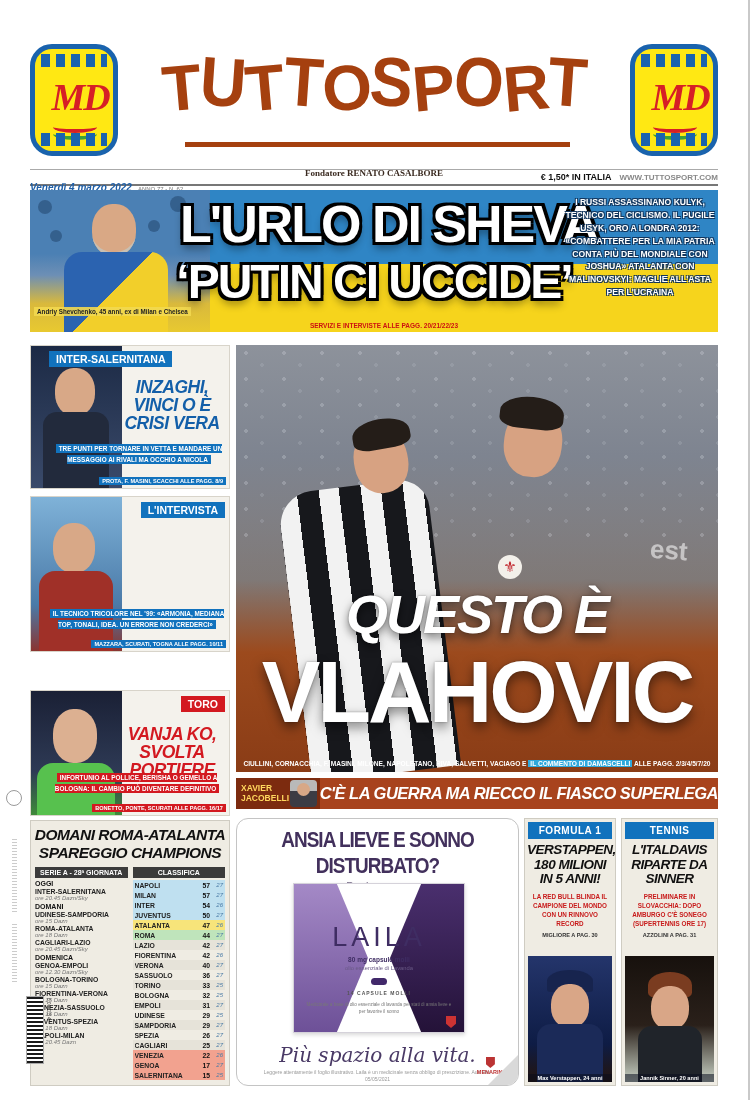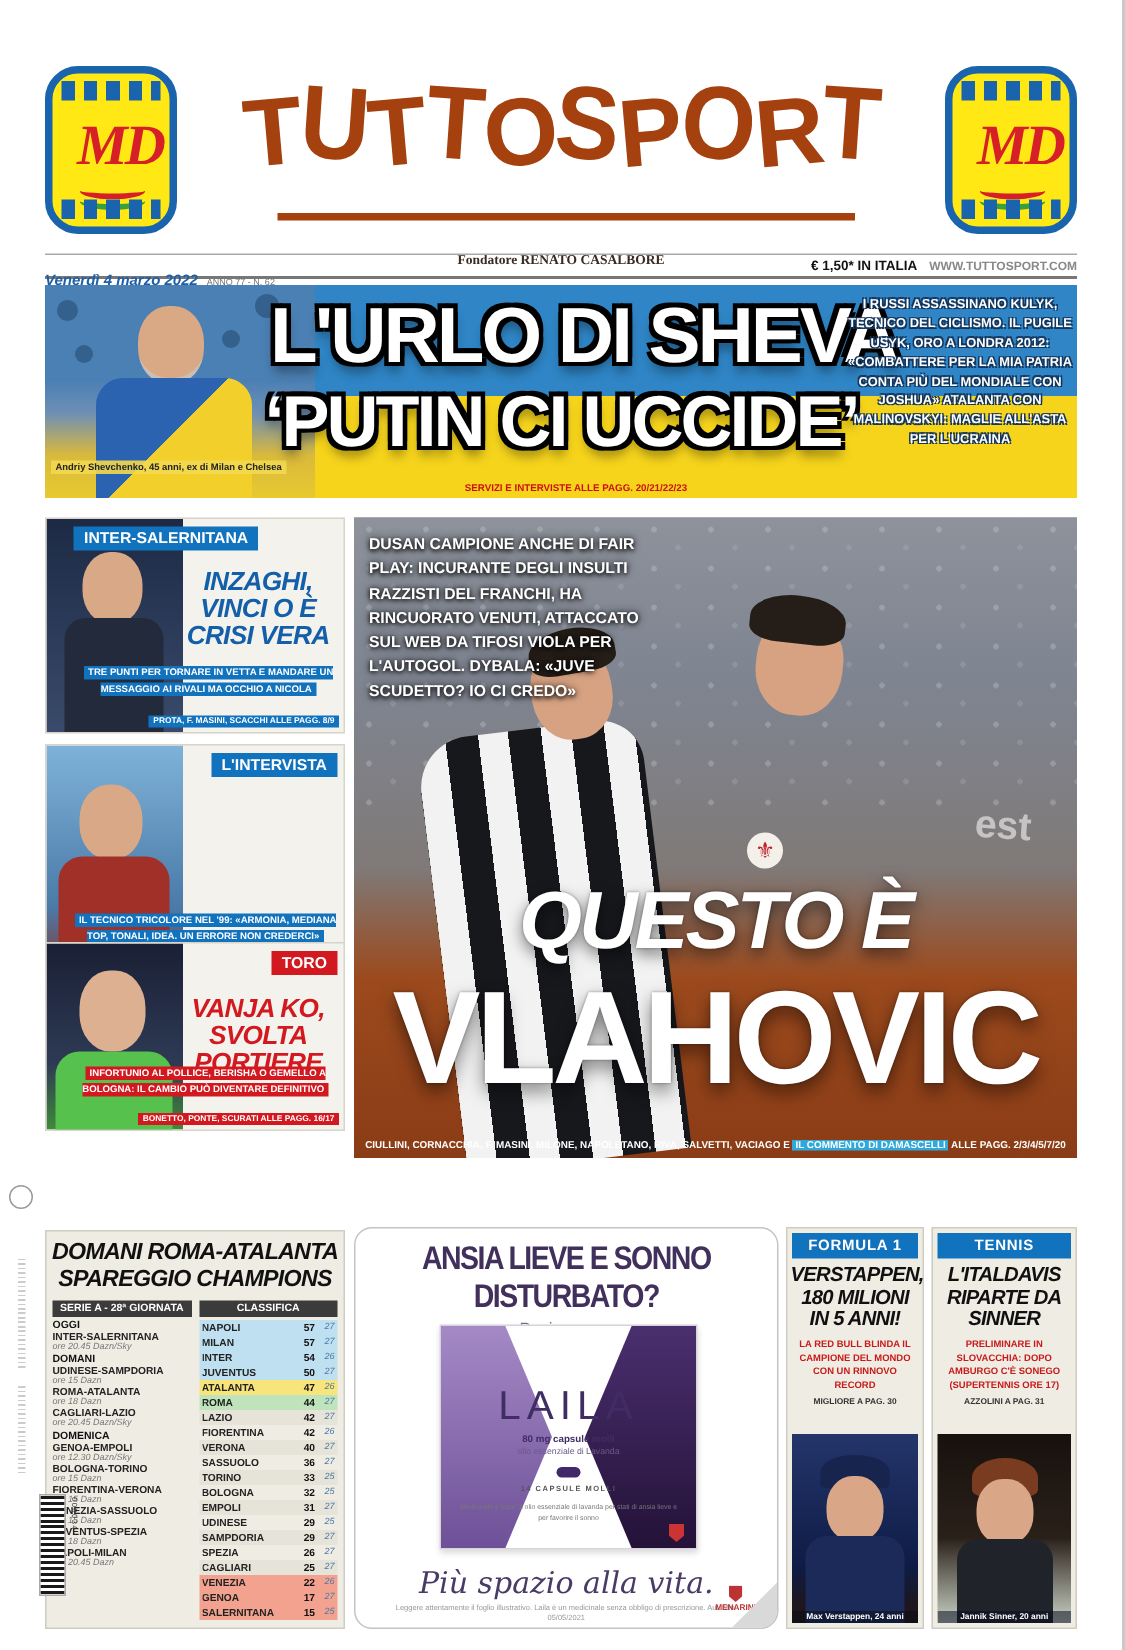--- a/index.html
+++ b/index.html
@@ -278,21 +278,21 @@
   <div class="card" style="top:496px;height:156px">
     <div class="card-photo" style="background:linear-gradient(180deg,#7fb2d8,#4a7aa8 70%,#8a3530)">
       <div class="c-head" style="left:22px;top:26px;width:42px;height:50px"></div>
       <div style="position:absolute;left:8px;top:74px;width:74px;height:82px;border-radius:16px 16px 0 0;background:#a03028"></div>
     </div>
     <div class="card-tag tag-blue" style="right:4px">L'INTERVISTA</div>
     <div class="card-sub sub-blue" style="left:16px;bottom:20px"><span>IL TECNICO TRICOLORE NEL '99: «ARMONIA, MEDIANA TOP, TONALI, IDEA. UN ERRORE NON CREDERCI»</span></div>
     <div class="card-byline" style="background:#1172bd">MAZZARA, SCURATI, TOGNA ALLE PAGG. 10/11</div>
   </div>
 
-  <div class="card" style="top:628px;height:126px">
+  <div class="card" style="top:690px;height:126px">
     <div class="card-photo" style="background:linear-gradient(180deg,#1a2035,#2e3a55 65%,#3f8a3a)">
       <div class="c-head" style="left:22px;top:18px;width:44px;height:54px;background:#dcb091"></div>
       <div style="position:absolute;left:6px;top:72px;width:78px;height:84px;border-radius:16px 16px 0 0;background:#57c14e"></div>
     </div>
     <div class="card-tag tag-red" style="right:4px">TORO</div>
     <div class="card-headline hl-red" style="top:34px">VANJA KO, SVOLTA PORTIERE</div>
     <div class="card-sub sub-red" style="left:16px;bottom:20px"><span>INFORTUNIO AL POLLICE, BERISHA O GEMELLO A BOLOGNA: IL CAMBIO PUÒ DIVENTARE DEFINITIVO</span></div>
     <div class="card-byline" style="background:#d31920">BONETTO, PONTE, SCURATI ALLE PAGG. 16/17</div>
   </div>
 
@@ -303,26 +303,34 @@
       <div class="pl-head" style="left:118px;top:84px;width:54px;height:64px;transform:rotate(-10deg)"></div>
       <div class="pl-hair" style="left:116px;top:74px;width:58px;height:30px;transform:rotate(-10deg)"></div>
     </div>
     <div class="player">
 
       <div class="pl-head" style="left:268px;top:64px;width:58px;height:68px;transform:rotate(6deg)"></div>
       <div class="pl-hair" style="left:264px;top:52px;width:64px;height:32px;transform:rotate(6deg)"></div>
     </div>
     <div class="viola-crest">⚜</div>
     <div class="viola-sponsor">est</div>
-    <div class="mp-kicker">DUSAN CAMPIONE ANCHE DI FAIR PLAY: INCURANTE DEGLI INSULTI RAZZISTI DEL FRANCHI, HA RINCUORATO VENUTI, ATTACCATO SUL WEB DA TIFOSI VIOLA PER L'AUTOGOL. DYBALA: «JUVE SCUDETTO? IO CI CREDO»</div>
     <div class="mp-h1">QUESTO È</div>
     <div class="mp-h2">VLAHOVIC</div>
     <div class="mp-byline"><span>CIULLINI, CORNACCHIA, F. MASINI, MILONE, NAPOLETANO, RIVA, SALVETTI, VACIAGO E </span><span class="hl">IL COMMENTO DI DAMASCELLI</span><span> ALLE PAGG. 2/3/4/5/7/20</span></div>
   </div>
 
+  <div class="jac">
+    <div class="jac-author">
+      <div class="nm"><span>XAVIER</span><br><span>JACOBELLI</span></div>
+      <div class="jac-ava"></div>
+    </div>
+    <div class="jac-main">
+      <div class="tx">C'È LA GUERRA MA RIECCO IL FIASCO SUPERLEGA</div>
+    </div>
+  </div>
 
   <div class="blk">
     <div class="blk-title">
       <span>DOMANI ROMA-ATALANTA</span><br><span>SPAREGGIO CHAMPIONS</span>
     </div>
     <div class="blk-cols">
       <div class="blk-col">
         <div class="blk-hdr">SERIE A - 28ª GIORNATA</div>
         <div>
             <div class="fx-day">OGGI</div>

